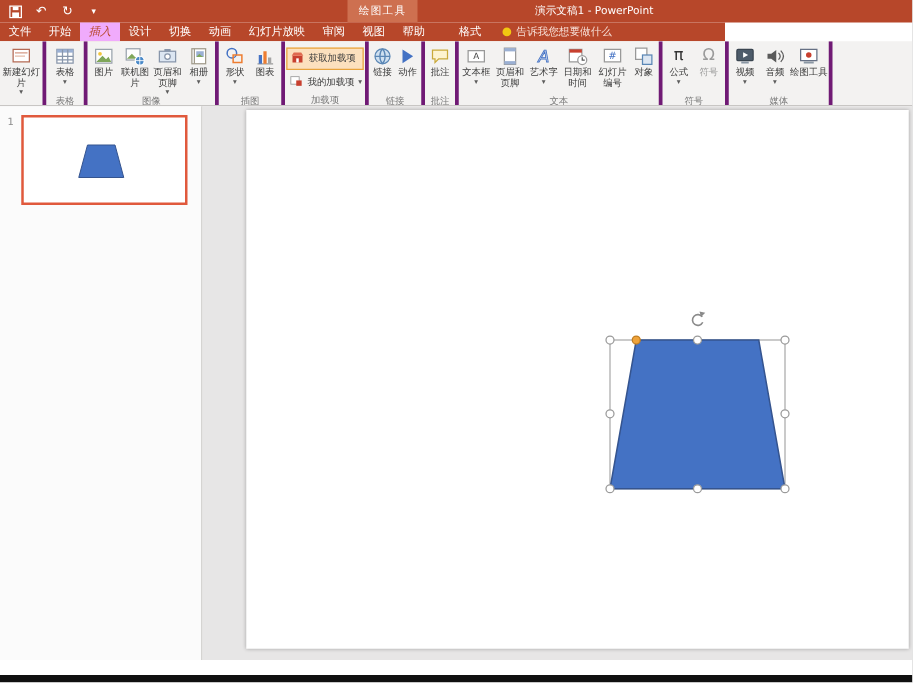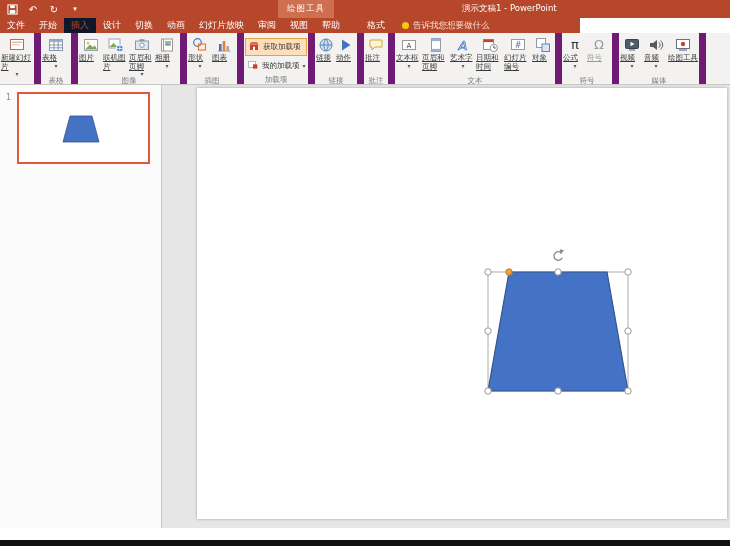--- a/index.html
+++ b/index.html
@@ -6,38 +6,38 @@
   html,body{background:#cfcfcf;}
   body{font-family:"DejaVu Sans","Liberation Sans",sans-serif;}
   #app{position:relative;width:730px;height:546px;background:#fff;overflow:hidden;}
 
   
   .titlebar{position:absolute;left:0;top:0;width:730px;height:18px;background:#B7472A;color:#fff;}
   .qat{position:absolute;left:6px;top:0;height:18px;display:flex;align-items:center;gap:9px;font-size:10px;}
   .qbtn{display:inline-flex;align-items:center;justify-content:center;height:14px;min-width:12px;cursor:default;}
   .qarr{font-size:7px;}
   .ctxhdr{position:absolute;left:278px;top:0;height:18px;padding:0 9px;background:#CE7050;display:flex;align-items:center;font-size:8.5px;letter-spacing:1px;}
-  .wtitle{position:absolute;left:428px;top:0;height:18px;display:flex;align-items:center;font-size:8.5px;color:#fff;margin-left:34px;}
+  .wtitle{position:absolute;left:428px;top:0;height:18px;display:flex;align-items:center;font-size:8.5px;color:#fff;}
 
   
   .tabsrow{position:absolute;left:0;top:18px;width:580px;height:15px;background:#B7472A;display:flex;align-items:stretch;font-size:9px;color:#fff;}
   .tab{display:flex;align-items:center;padding:0 7px;cursor:default;white-space:nowrap;}
-  .tab.selected{background:#0f172a;color:#B7472A;}
+  .tab.selected{background:#f0abfc;color:#B7472A;font-style:italic;}
   .tab.ctx{margin-left:13px;}
   .tellme{display:flex;align-items:center;gap:4px;margin-left:10px;font-size:8.5px;color:#f6ded6;white-space:nowrap;}
   .bulb{width:7px;height:7px;border-radius:50%;background:#F2C811;display:inline-block;}
 
   
   .ribbon{position:absolute;left:0;top:33px;width:730px;height:52px;background:#F3F2F1;border-bottom:1px solid #C8C6C4;display:flex;align-items:stretch;overflow:hidden;}
-  .rgroup{display:flex;flex-direction:column;border-right:7px solid #701a75;padding:1px 1px 0 1px;}
+  .rgroup{display:flex;flex-direction:column;border-right:3px solid #701a75;padding:1px 1px 0 1px;}
   .rgroup .grow{display:flex;flex:1;align-items:flex-start;}
   .rgroup .glabel{height:11px;font-size:7.5px;color:#7A7A7A;text-align:center;line-height:11px;white-space:nowrap;overflow:hidden;}
   .rbtn{width:27px;height:41px;display:flex;flex-direction:column;align-items:center;padding-top:2px;cursor:default;}
   .ric{width:18px;height:18px;display:flex;align-items:center;justify-content:center;flex:none;}
-  .rlabel{font-size:7.5px;line-height:8.5px;color:#3B3B3B;text-align:left;width:100%;word-break:break-all;text-decoration:underline;}
+  .rlabel{font-size:7.5px;line-height:8.5px;color:#3B3B3B;text-align:center;width:100%;word-break:break-all;}
   .arr{font-size:6px;color:#5c5c5c;line-height:6px;}
   .glyph{font-size:13px;color:#333;line-height:18px;}
   .glyph.dim{color:#9a9a9a;}
   .rbtn.disabled .rlabel{color:#9a9a9a;}
   
   .addincol{display:flex;flex-direction:column;gap:2px;width:62px;padding-top:4px;}
   .addinbtn{display:flex;align-items:center;gap:3px;font-size:7.5px;color:#3B3B3B;padding:1px 2px;white-space:nowrap;}
   .addinbtn.hl{background:#FCE0BE;border:1px solid #E8A33D;}
 
   

